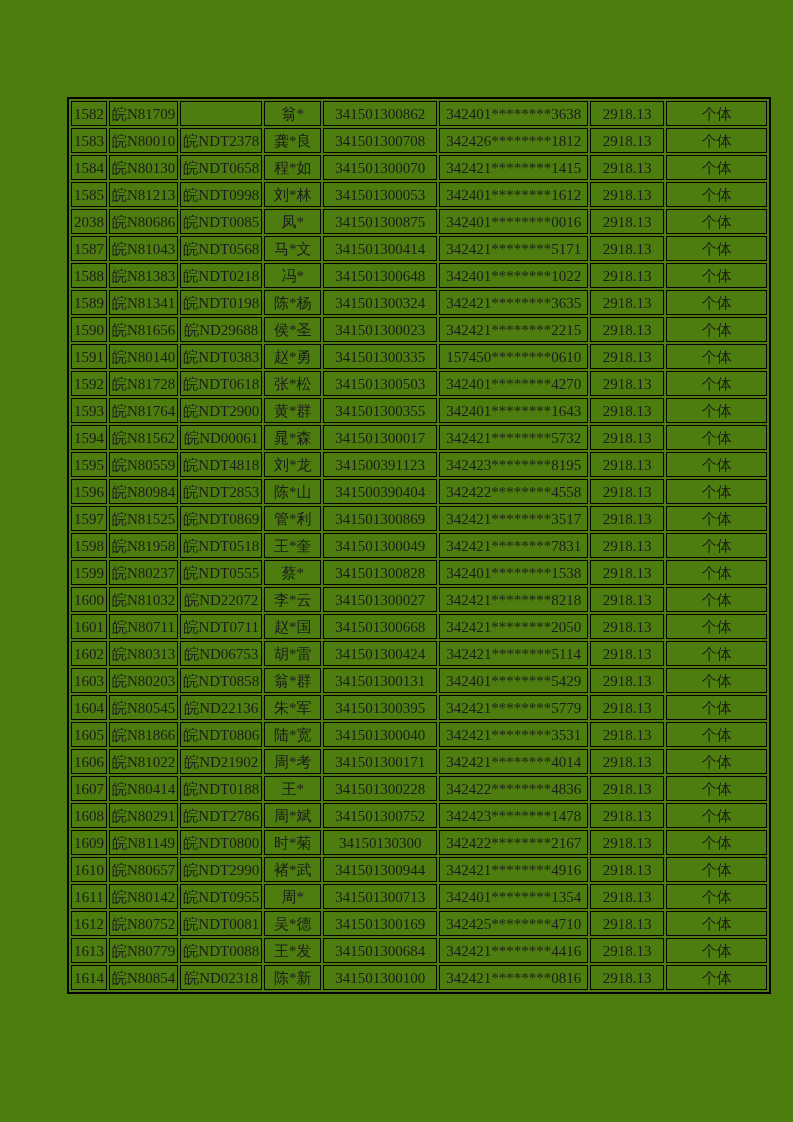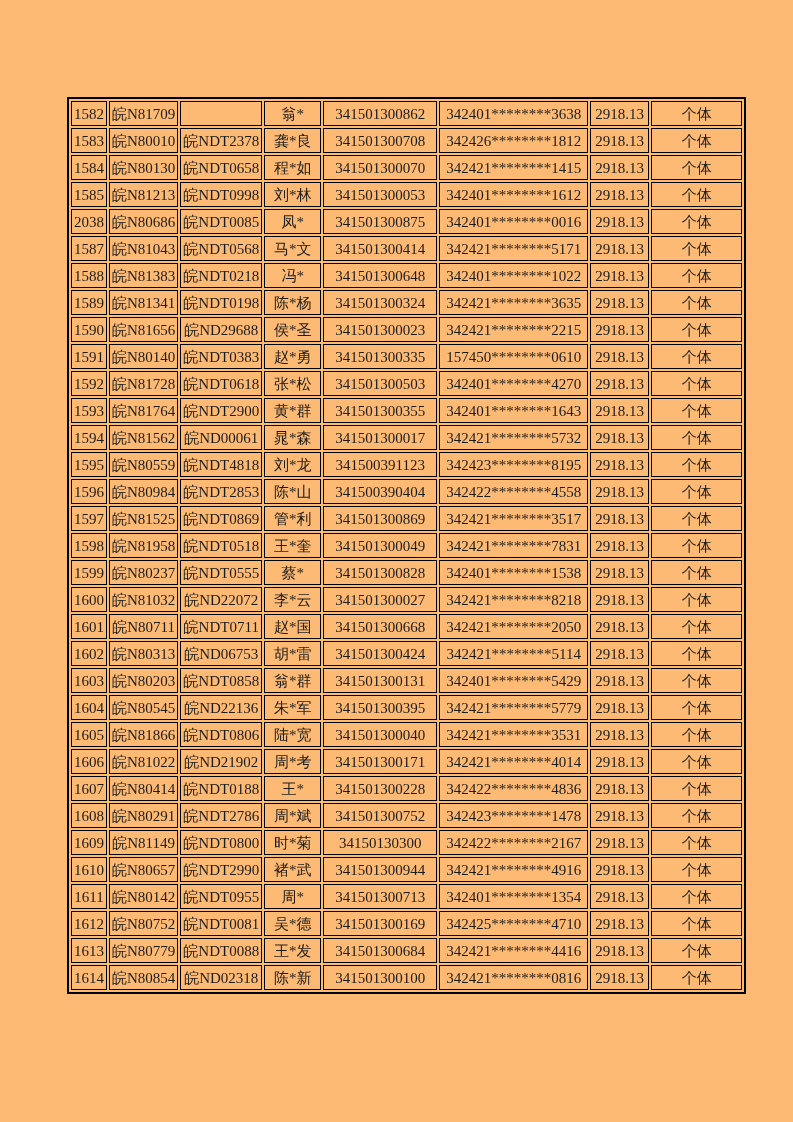--- a/index.html
+++ b/index.html
@@ -4,21 +4,21 @@
 <style>
   html, body {
     margin: 0;
     padding: 0;
     background: #ffffff;
   }
   .page {
     position: relative;
     width: 793px;
     height: 1122px;
-    background: #fdba74;
+    background: #4d7c0f;
     overflow: hidden;
     font-family: "Liberation Serif", "DejaVu Serif", serif;
     color: #1c1c1c;
   }
   table.roster {
     position: absolute;
     left: 67px;
     top: 97px;
     border-collapse: separate;
     border-spacing: 2px;
@@ -37,22 +37,22 @@
     white-space: nowrap;
     overflow: hidden;
     font-family: "Liberation Serif", "DejaVu Serif", serif;
   }
   td.c-no     { width: 35px;  font-size: 14px; }
   td.c-plate  { width: 49px; }
   td.c-code   { width: 80px; }
   td.c-name   { width: 57px; }
   td.c-serial { width: 114px; }
   td.c-id     { width: 149px; letter-spacing: 0px; }
-  td.c-amount { width: 59px; }
-  td.c-type   { width: 91px; }
+  td.c-amount { width: 74px; }
+  td.c-type   { width: 101px; }
 </style>
 </head>
 <body>
 
 <div class="page">
   <table class="roster">
     <tbody id="table-body">
         <tr>
           <td class="c-no">1582</td>
           <td class="c-plate">皖N81709</td>

